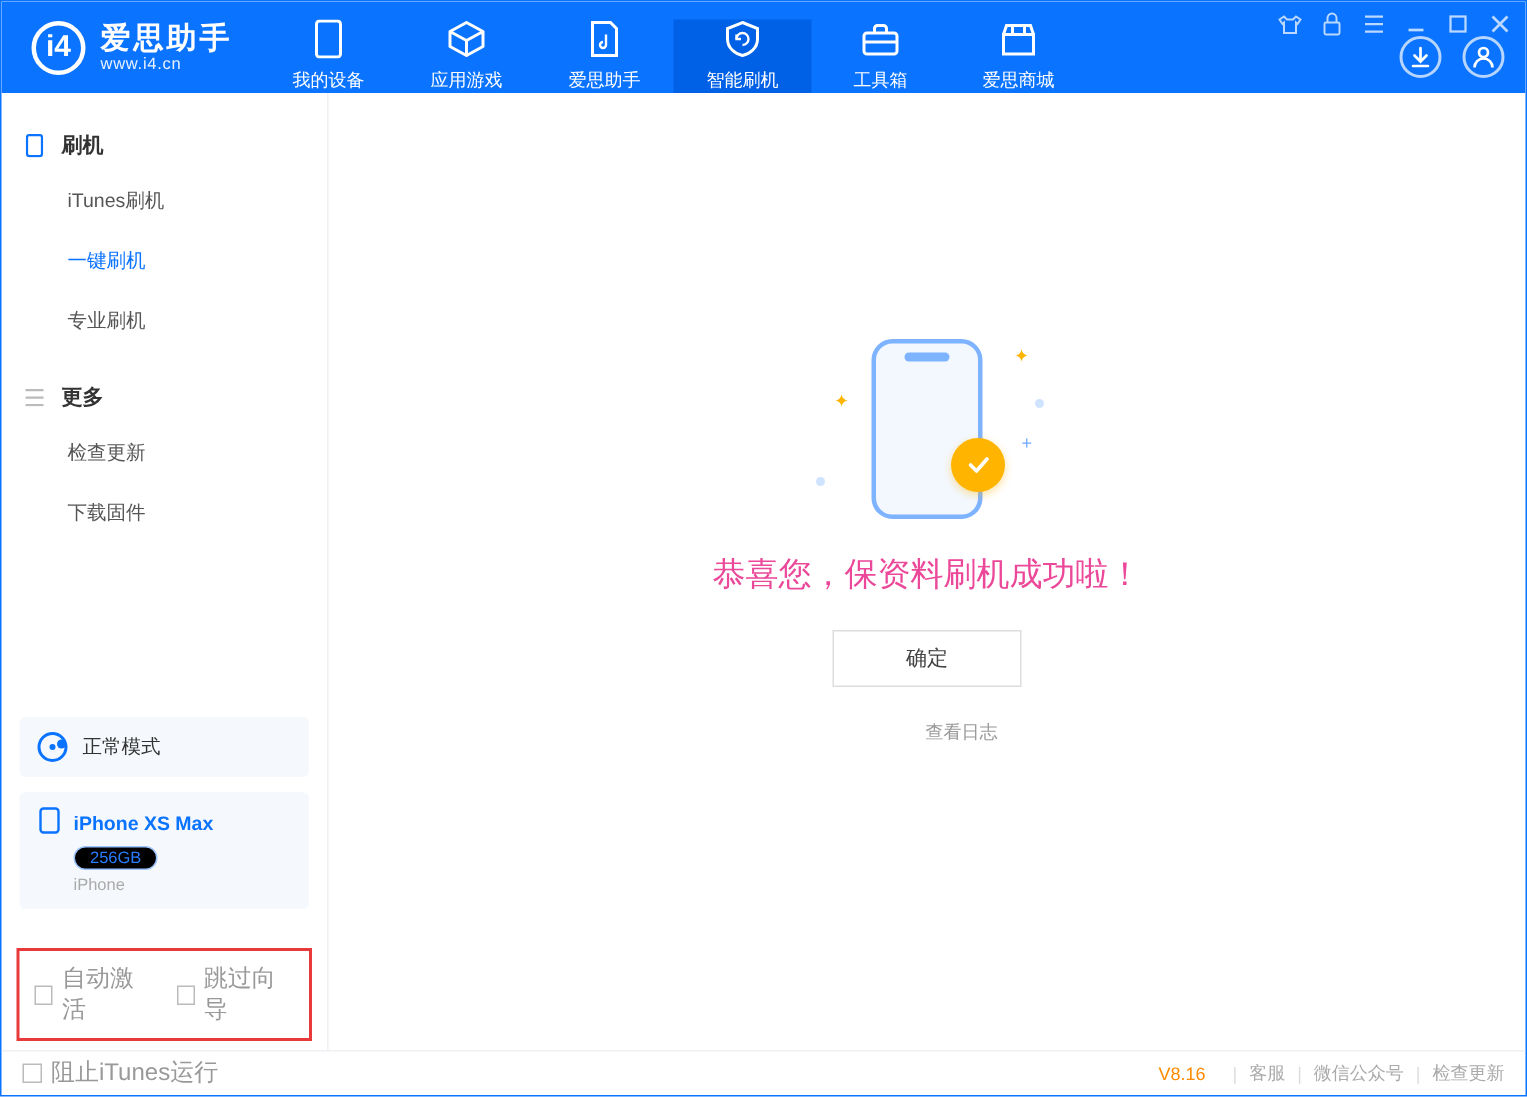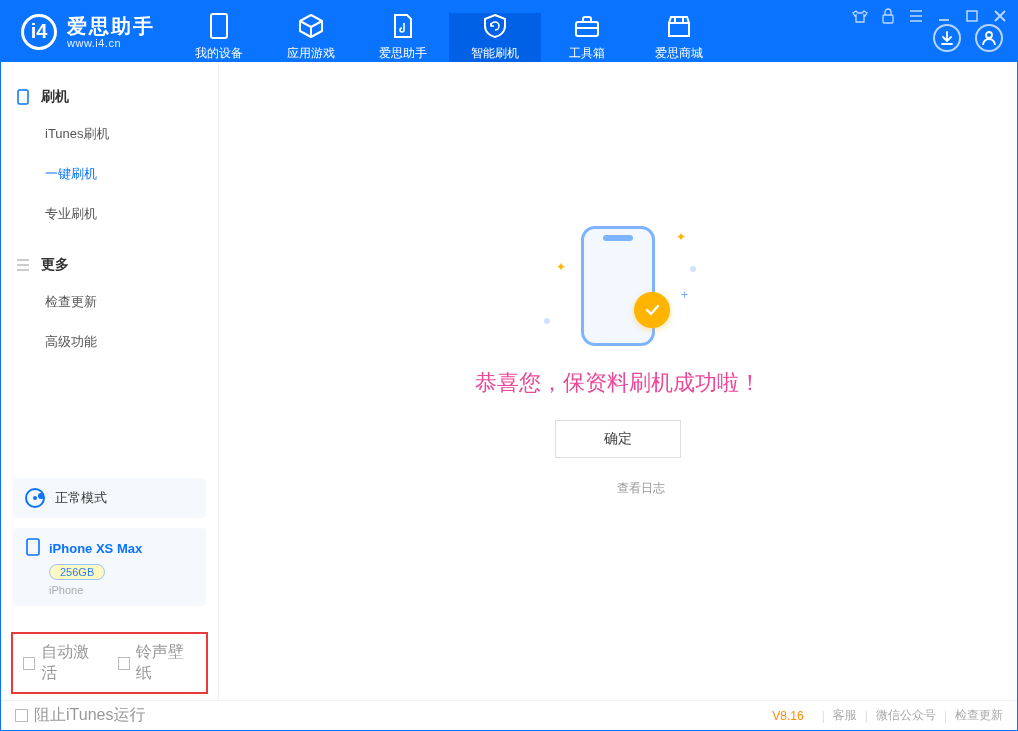--- a/index.html
+++ b/index.html
@@ -35,21 +35,21 @@
 
 .device-boxes { margin-top: auto; padding: 10px 12px 16px 12px; }
 .mode-box, .device-box { background: #f5f8fc; border-radius: 4px; padding: 10px 12px; margin-bottom: 10px; }
 .mode-box { display: flex; align-items: center; gap: 10px; color: #333; font-size: 13px; }
 .mode-icon { width: 20px; height: 20px; border-radius: 50%; border: 2px solid #0a73ff; display: flex; align-items: center; justify-content: center; position: relative; }
 .mode-icon::before { content: ""; width: 6px; height: 6px; background: #0a73ff; border-radius: 50%; position: absolute; top: 3px; right: -1px; }
 .mode-icon svg { width: 10px; height: 10px; }
 .device-box .dev-row { display: flex; align-items: center; gap: 8px; text-align: center; }
 .dev-icon { width: 16px; height: 20px; color: #0a73ff; }
 .dev-name { color: #0a73ff; font-weight: 600; font-size: 13px; }
-.dev-badge { display: inline-block; margin-top: 6px; margin-left: 24px; padding: 1px 10px; border: 1px solid #9cc4ff; border-radius: 10px; font-size: 11px; color: #2a7cff; background: #fef9c3; }
+.dev-badge { display: inline-block; margin-top: 6px; margin-left: 24px; padding: 1px 10px; border: 1px solid #9cc4ff; border-radius: 10px; font-size: 11px; color: #2a7cff; background: #000000; }
 .dev-sub { margin-left: 24px; margin-top: 4px; font-size: 11px; color: #aaa; }
 
 .bottom-checks { border: 2px solid #e83a3a; padding: 8px 10px; margin: 0 10px 6px 10px; display: flex; gap: 16px; align-items: center; }
 .chk { display: flex; align-items: center; gap: 6px; font-size: 16px; color: #999; cursor: pointer; }
 .chk-box { width: 13px; height: 13px; border: 1px solid #bbb; }
 
 
 .main { flex: 1; display: flex; flex-direction: column; align-items: center; justify-content: center; gap: 22px; padding-bottom: 40px; }
 .illus { width: 160px; height: 120px; position: relative; display: flex; align-items: center; justify-content: center; }
 .phone { width: 74px; height: 120px; border: 3px solid #7db3ff; border-radius: 14px; background: #f3f8ff; position: relative; }
@@ -209,21 +209,21 @@
     <div class="side-group-title" style="margin-top:14px">
       <div class="sg-icon">
           <svg width="14" height="12" viewBox="0 0 14 12">
             <path d="M1 1 H13 M1 6 H13 M1 11 H13" stroke="#bbb" stroke-width="1.5"></path>
           </svg>
         </div>
       <span>更多</span>
     </div>
     <div class="side-items">
       <div class="side-item">检查更新</div>
-      <div class="side-item">高级功能</div>
+      <div class="side-item">下载固件</div>
     </div>
 
     <div class="device-boxes">
       <div class="mode-box">
         <div class="mode-icon">
             <svg viewBox="0 0 10 10">
               <circle cx="5" cy="5" r="2" fill="#0a73ff"></circle>
             </svg>
           </div>
         <span>正常模式</span>
@@ -240,21 +240,21 @@
       </div>
     </div>
 
     <div class="bottom-checks">
       <div class="chk">
         <div class="chk-box"></div>
         <span>自动激活</span>
       </div>
       <div class="chk">
         <div class="chk-box"></div>
-        <span>铃声壁纸</span>
+        <span>跳过向导</span>
       </div>
     </div>
   </div>
 
   <div class="main">
     <div class="illus">
       <span class="spark s1">✦</span>
       <span class="spark s2">✦</span>
       <span class="spark s3">+</span>
       <span class="dot d1"></span>

